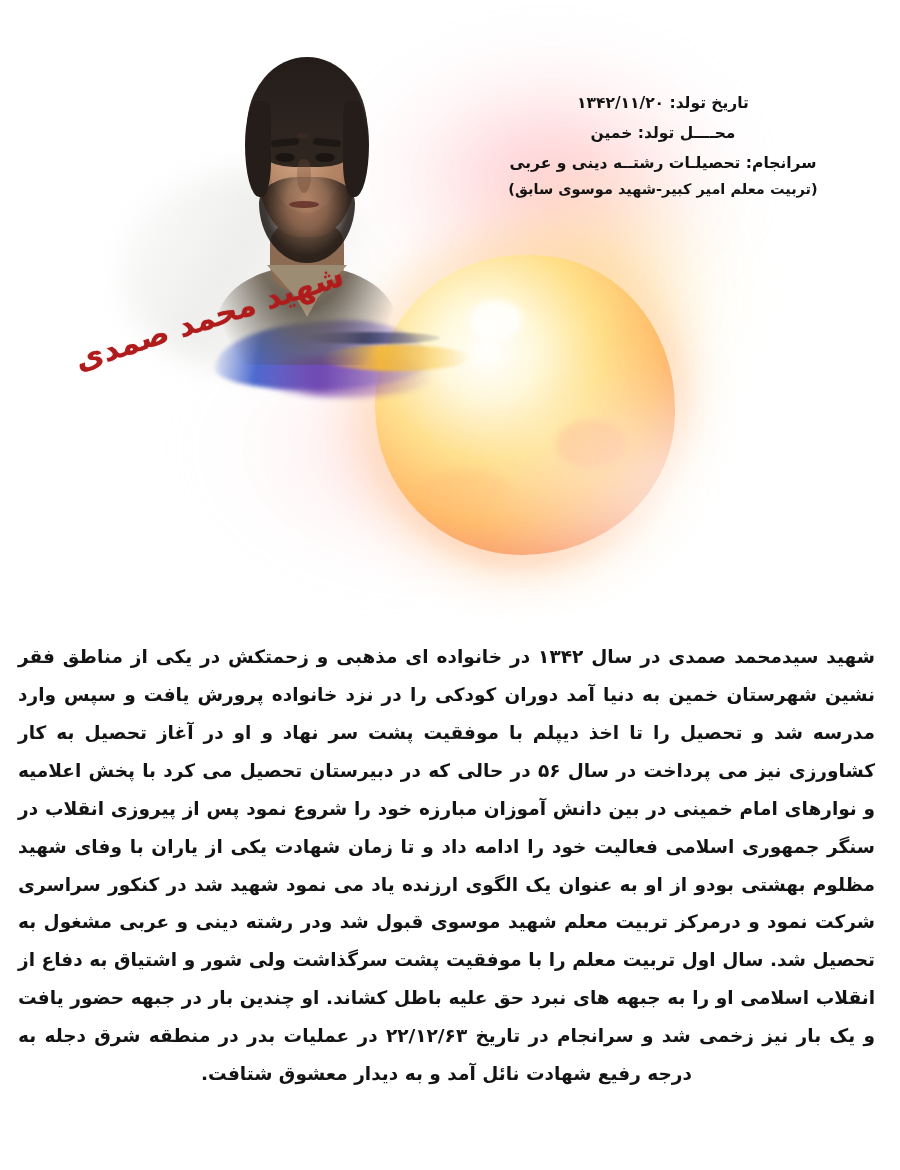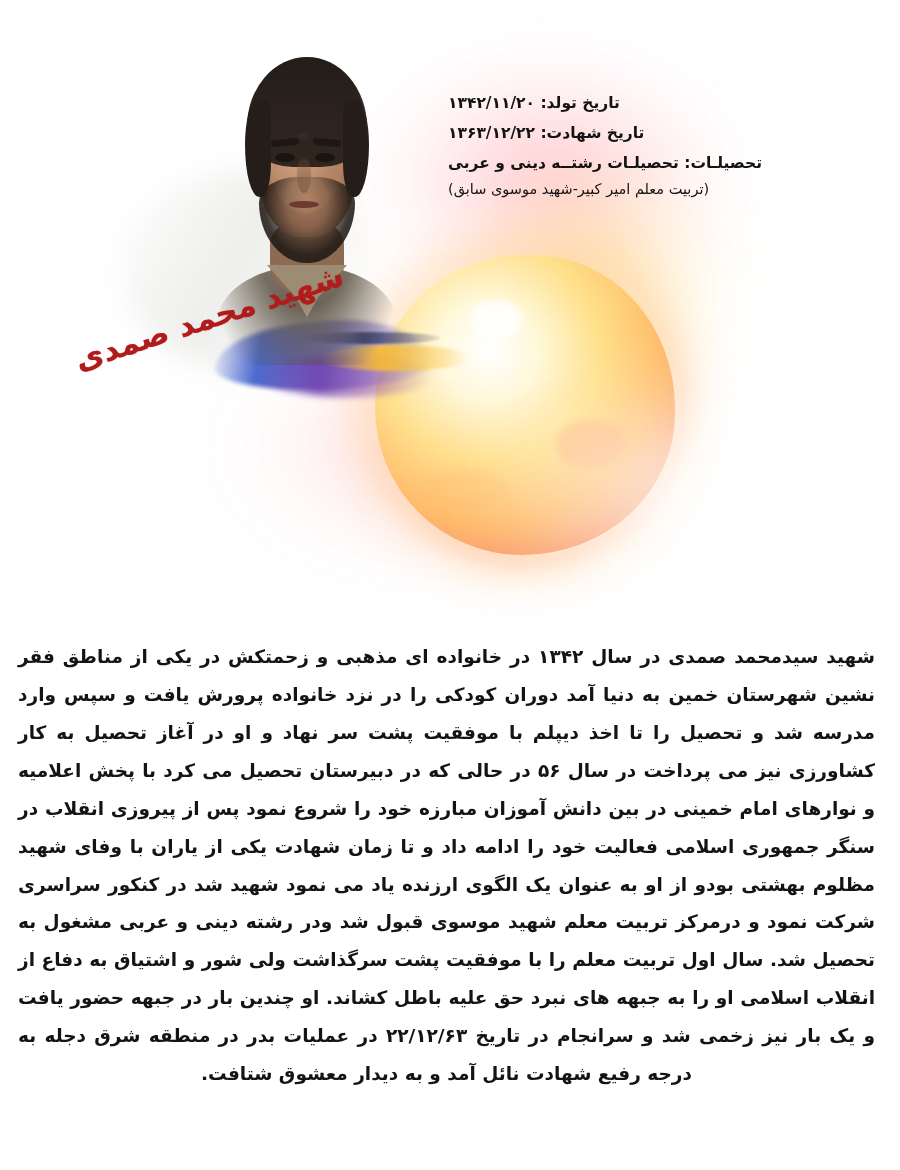--- a/index.html
+++ b/index.html
@@ -220,34 +220,34 @@
     text-shadow: 0 0 1px rgba(176,28,28,0.5);
   }
 
   
   .info {
     position: absolute;
     right: 22px;
     top: 88px;
     width: 430px;
     direction: rtl;
-    text-align: left;
+    text-align: center;
   }
   .info-line {
     font-size: 15.5px;
     font-weight: 700;
     color: #131313;
     line-height: 1.95;
     letter-spacing: 0.3px;
     white-space: nowrap;
   }
   .info-line .lbl { letter-spacing: 2.2px; }
   .info-sub {
     font-size: 14.5px;
-    font-weight: 400;
+    font-weight: 700;
     color: #131313;
     line-height: 1.7;
     padding-left: 0;
     margin-top: -2px;
     white-space: nowrap;
   }
 
   
   .bio {
     position: absolute;
@@ -313,25 +313,25 @@
     </div>
 
     <div class="name-calligraphy">شهید محمد صمدی</div>
 
     <div class="info">
       <div class="info-line">
         <span class="lbl">تاریخ تولد:</span>
         <span>۱۳۴۲/۱۱/۲۰</span>
       </div>
       <div class="info-line">
-        <span class="lbl">تاریخ شهادت:</span>
-        <span>۱۳۶۳/۱۲/۲۲</span>
+        <span class="lbl">محــــل تولد:</span>
+        <span>خمین</span>
       </div>
       <div class="info-line">
-        <span class="lbl">تحصیلـات:</span>
+        <span class="lbl">سرانجام:</span>
         <span>تحصیلـات رشتــه دینی و عربی</span>
       </div>
       <div class="info-sub">(تربیت معلم امیر کبیر-شهید موسوی سابق)</div>
     </div>
   </div>
 
   <div class="bio">
     <p>شهید سیدمحمد صمدی در سال ۱۳۴۲ در خانواده ای مذهبی و زحمتکش در یکی از مناطق فقر نشین شهرستان خمین به دنیا آمد دوران کودکی را در نزد خانواده پرورش یافت و سپس وارد مدرسه شد و تحصیل را تا اخذ دیپلم با موفقیت پشت سر نهاد و او در آغاز تحصیل به کار کشاورزی نیز می پرداخت در سال ۵۶ در حالی که در دبیرستان تحصیل می کرد با پخش اعلامیه و نوارهای امام خمینی در بین دانش آموزان مبارزه خود را شروع نمود پس از پیروزی انقلاب در سنگر جمهوری اسلامی فعالیت خود را ادامه داد و تا زمان شهادت یکی از یاران با وفای شهید مظلوم بهشتی بودو از او به عنوان یک الگوی ارزنده یاد می نمود شهید شد در کنکور سراسری شرکت نمود و درمرکز تربیت معلم شهید موسوی قبول شد ودر رشته دینی و عربی مشغول به تحصیل شد. سال اول تربیت معلم را با موفقیت پشت سرگذاشت ولی شور و اشتیاق به دفاع از انقلاب اسلامی او را به جبهه های نبرد حق علیه باطل کشاند. او چندین بار در جبهه حضور یافت و یک بار نیز زخمی شد و سرانجام در تاریخ ۲۲/۱۲/۶۳ در عملیات بدر در منطقه شرق دجله به درجه رفیع شهادت نائل آمد و به دیدار معشوق شتافت.</p>
   </div>
 

